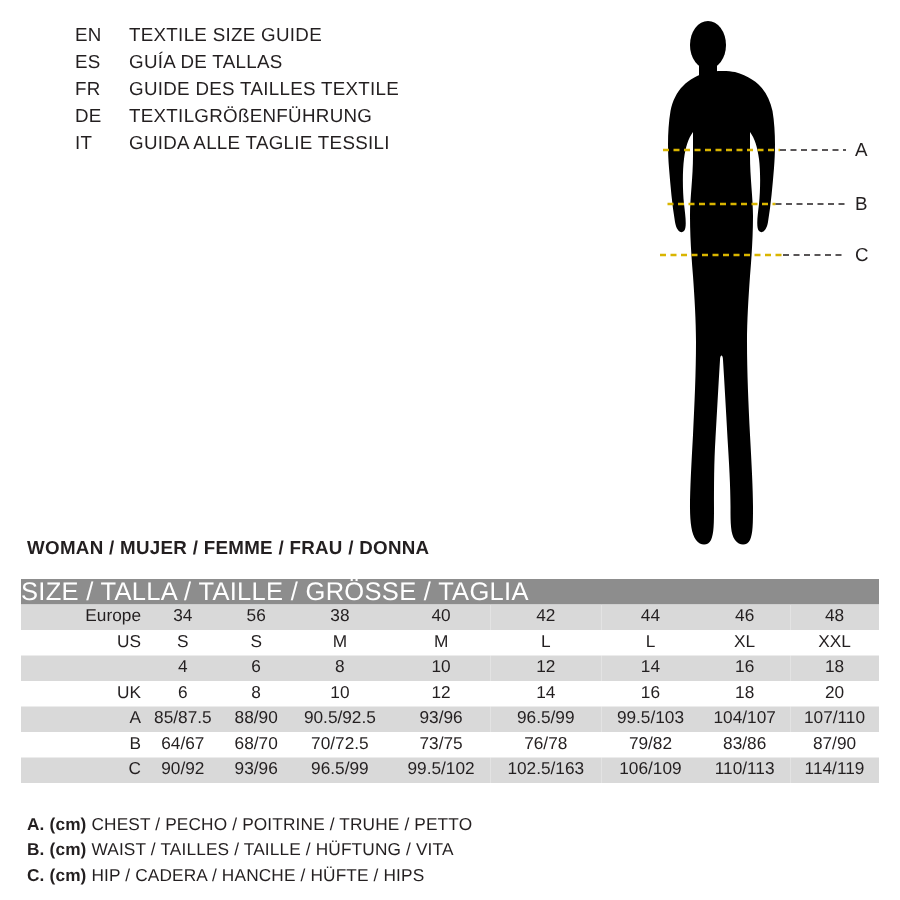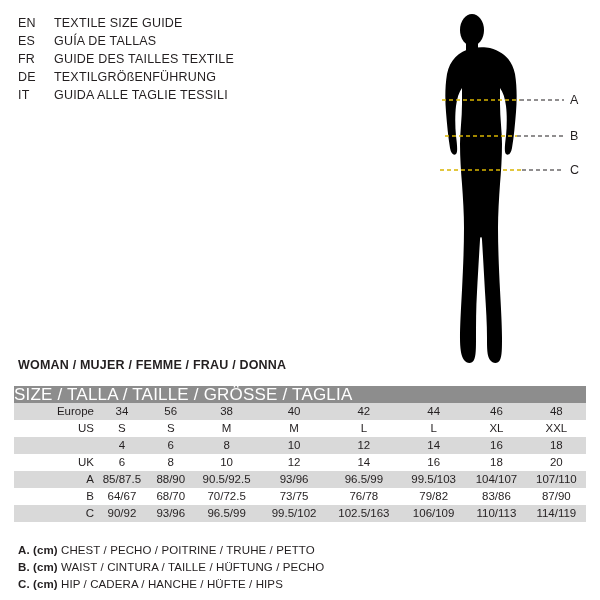--- a/index.html
+++ b/index.html
@@ -22,20 +22,21 @@
     left: 18px;
     top: 16px;
     width: 330px;
   }
   .lang-row {
     display: flex;
     align-items: baseline;
     height: 18px;
     font-size: 12.5px;
     letter-spacing: 0.2px;
+    margin-left: 32px;
   }
   .lang-code {
     width: 36px;
     flex: 0 0 36px;
     color: #231f20;
   }
   .lang-text {
     color: #231f20;
     white-space: nowrap;
   }
@@ -288,19 +289,19 @@
   </tbody>
 </table>
 
 <div class="notes">
   <div class="note-row">
     <span class="note-label">A. (cm)</span>
     <span>CHEST / PECHO / POITRINE / TRUHE / PETTO</span>
   </div>
   <div class="note-row">
     <span class="note-label">B. (cm)</span>
-    <span>WAIST / CINTURA / TAILLE / HÜFTUNG / PECHO</span>
+    <span>WAIST / TAILLES / TAILLE / HÜFTUNG / VITA</span>
   </div>
   <div class="note-row">
     <span class="note-label">C. (cm)</span>
     <span>HIP / CADERA / HANCHE / HÜFTE / HIPS</span>
   </div>
 </div>
 
 </body></html>

